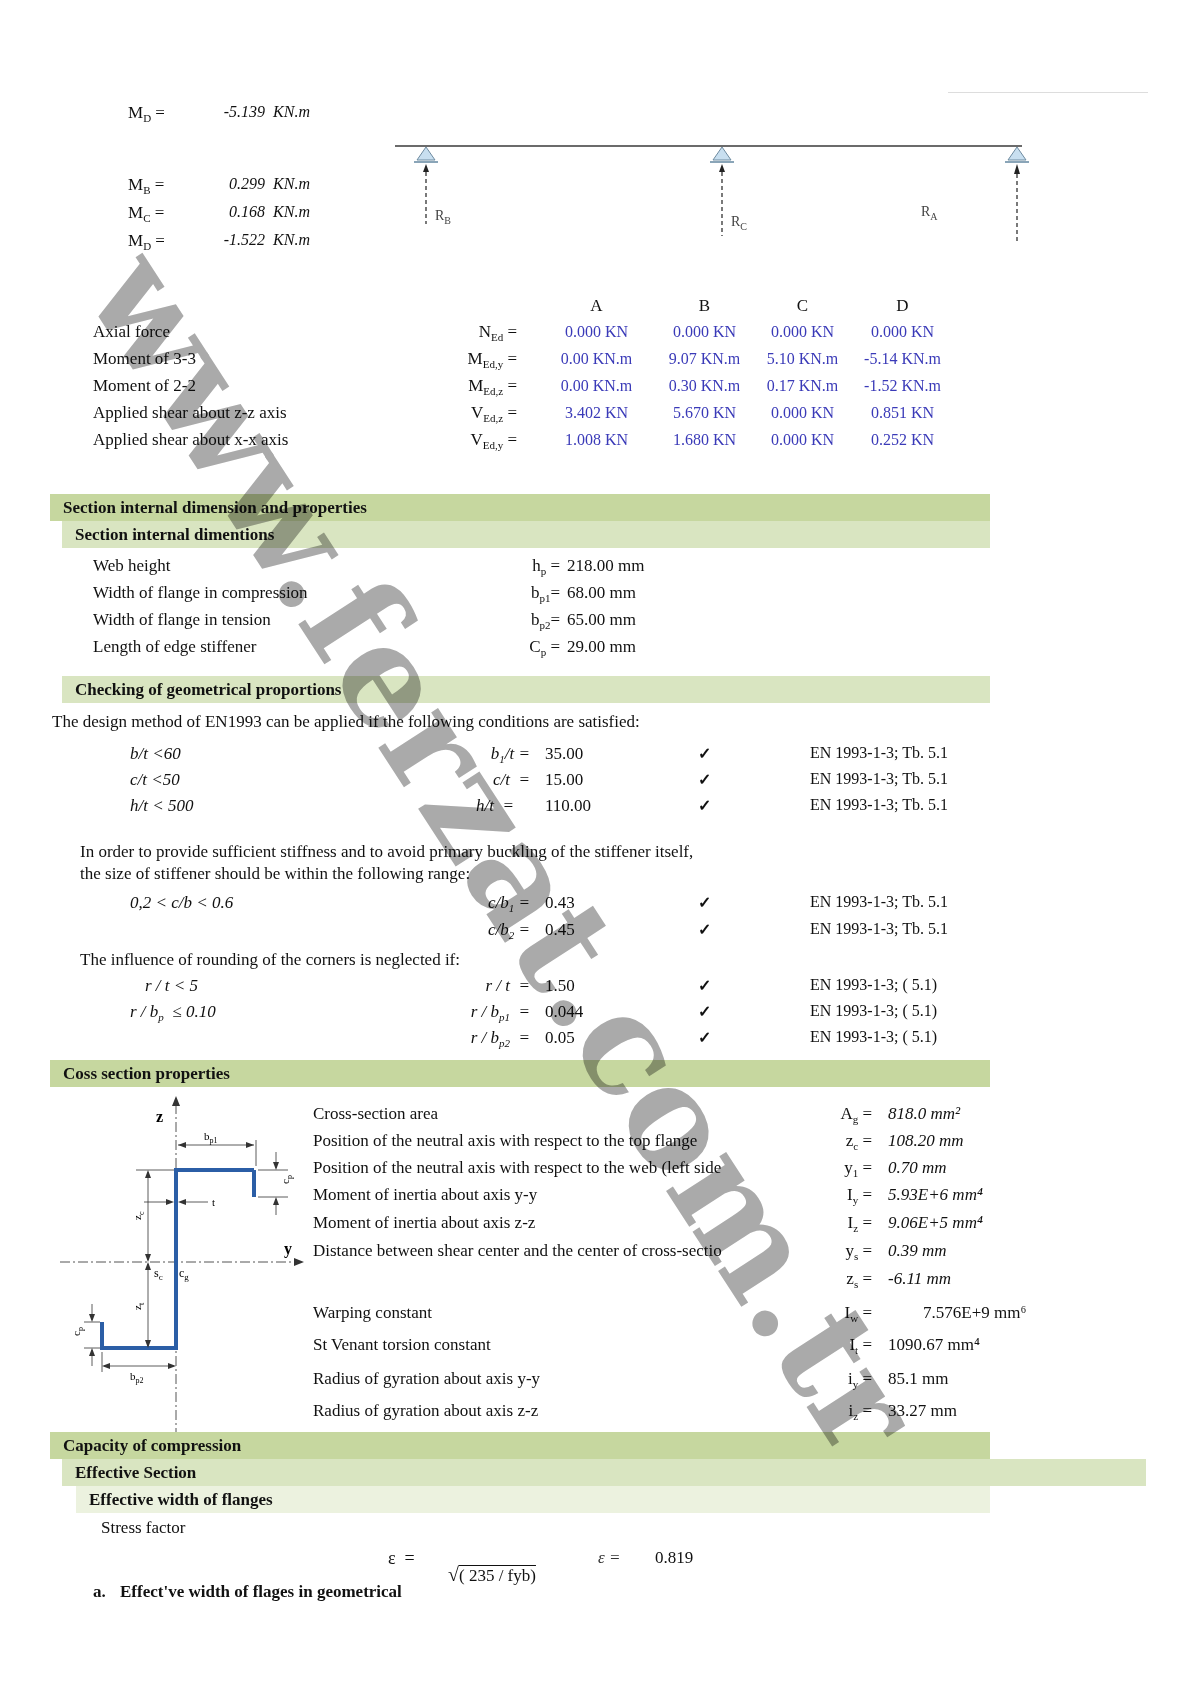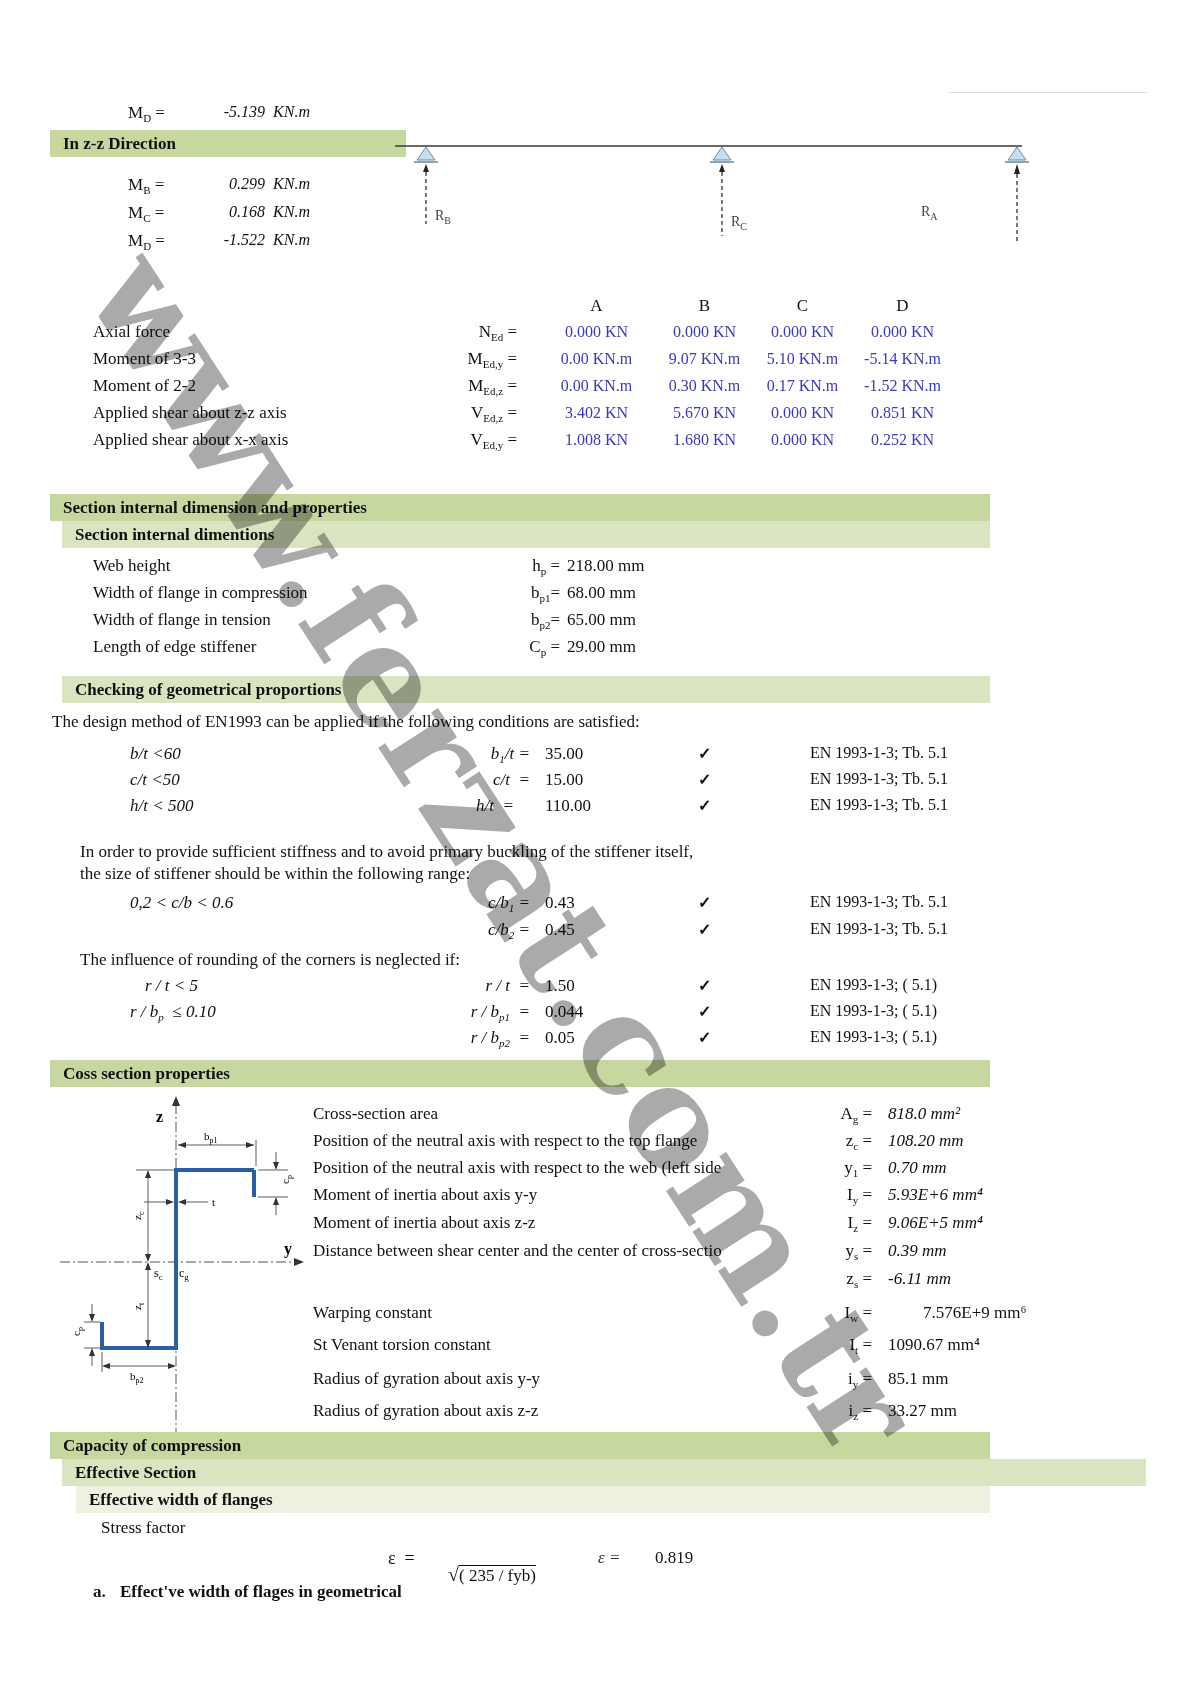--- a/index.html
+++ b/index.html
@@ -32,21 +32,20 @@
 </head>
 <body>
 
 <div id="page">
 
   <div class="faintline" style="left:948px;top:92px;width:200px;height:1px;"></div>
 
   <div class="abs sym" style="left:128px;top:103px;">M<sub>D</sub> =</div>
   <div class="abs ital rightcol" style="left:150px;top:103px;width:160px;">-5.139  KN.m</div>
 
-  <div class="bar bar-dark" style="left:50px;top:130px;width:356px;">In z-z Direction</div>
 
   <svg class="abs" style="left:385px;top:126px;" width="650" height="125" viewBox="0 0 650 125">
     <line x1="10" y1="20" x2="637" y2="20" stroke="#3a3a3a" stroke-width="1.6"></line>
 
     <g>
       <polygon points="32,34 50,34 41,21" fill="#c8dff0" stroke="#6e8ba0" stroke-width="1"></polygon>
       <line x1="29" y1="36" x2="53" y2="36" stroke="#8aa5b8" stroke-width="2"></line>
       <polygon points="38,46 44,46 41,38" fill="#222"></polygon>
       <line x1="41" y1="46" x2="41" y2="98" stroke="#222" stroke-width="1.2" stroke-dasharray="4 3"></line>
     </g>

